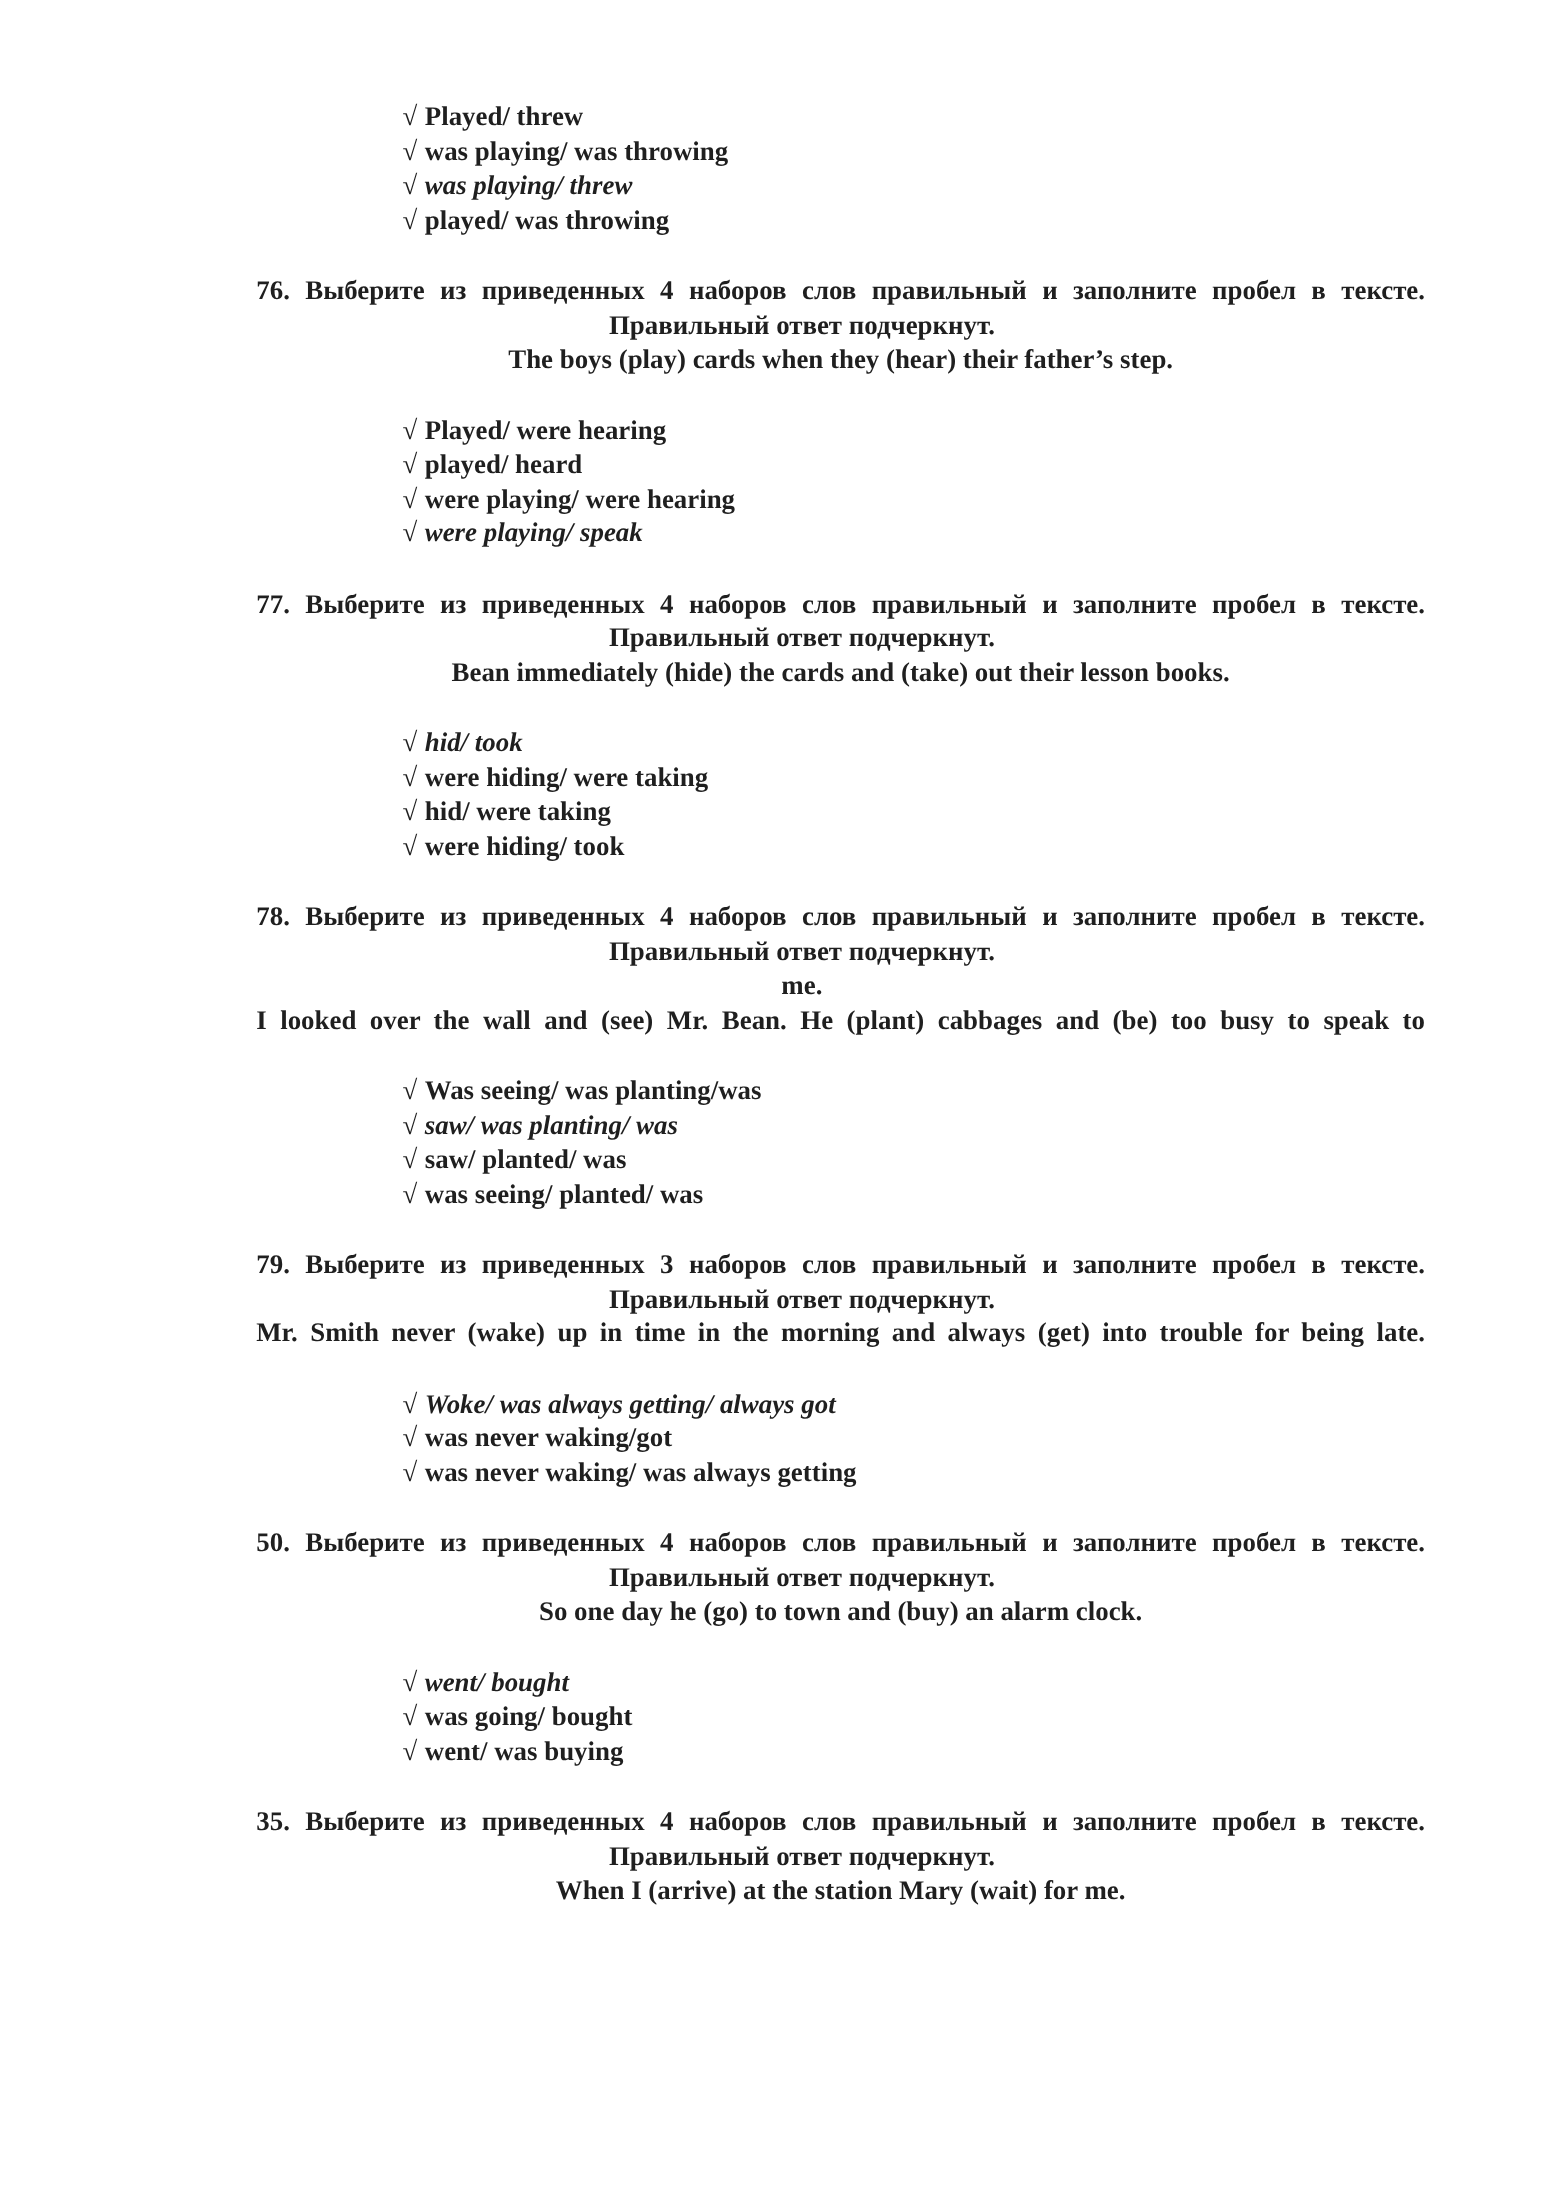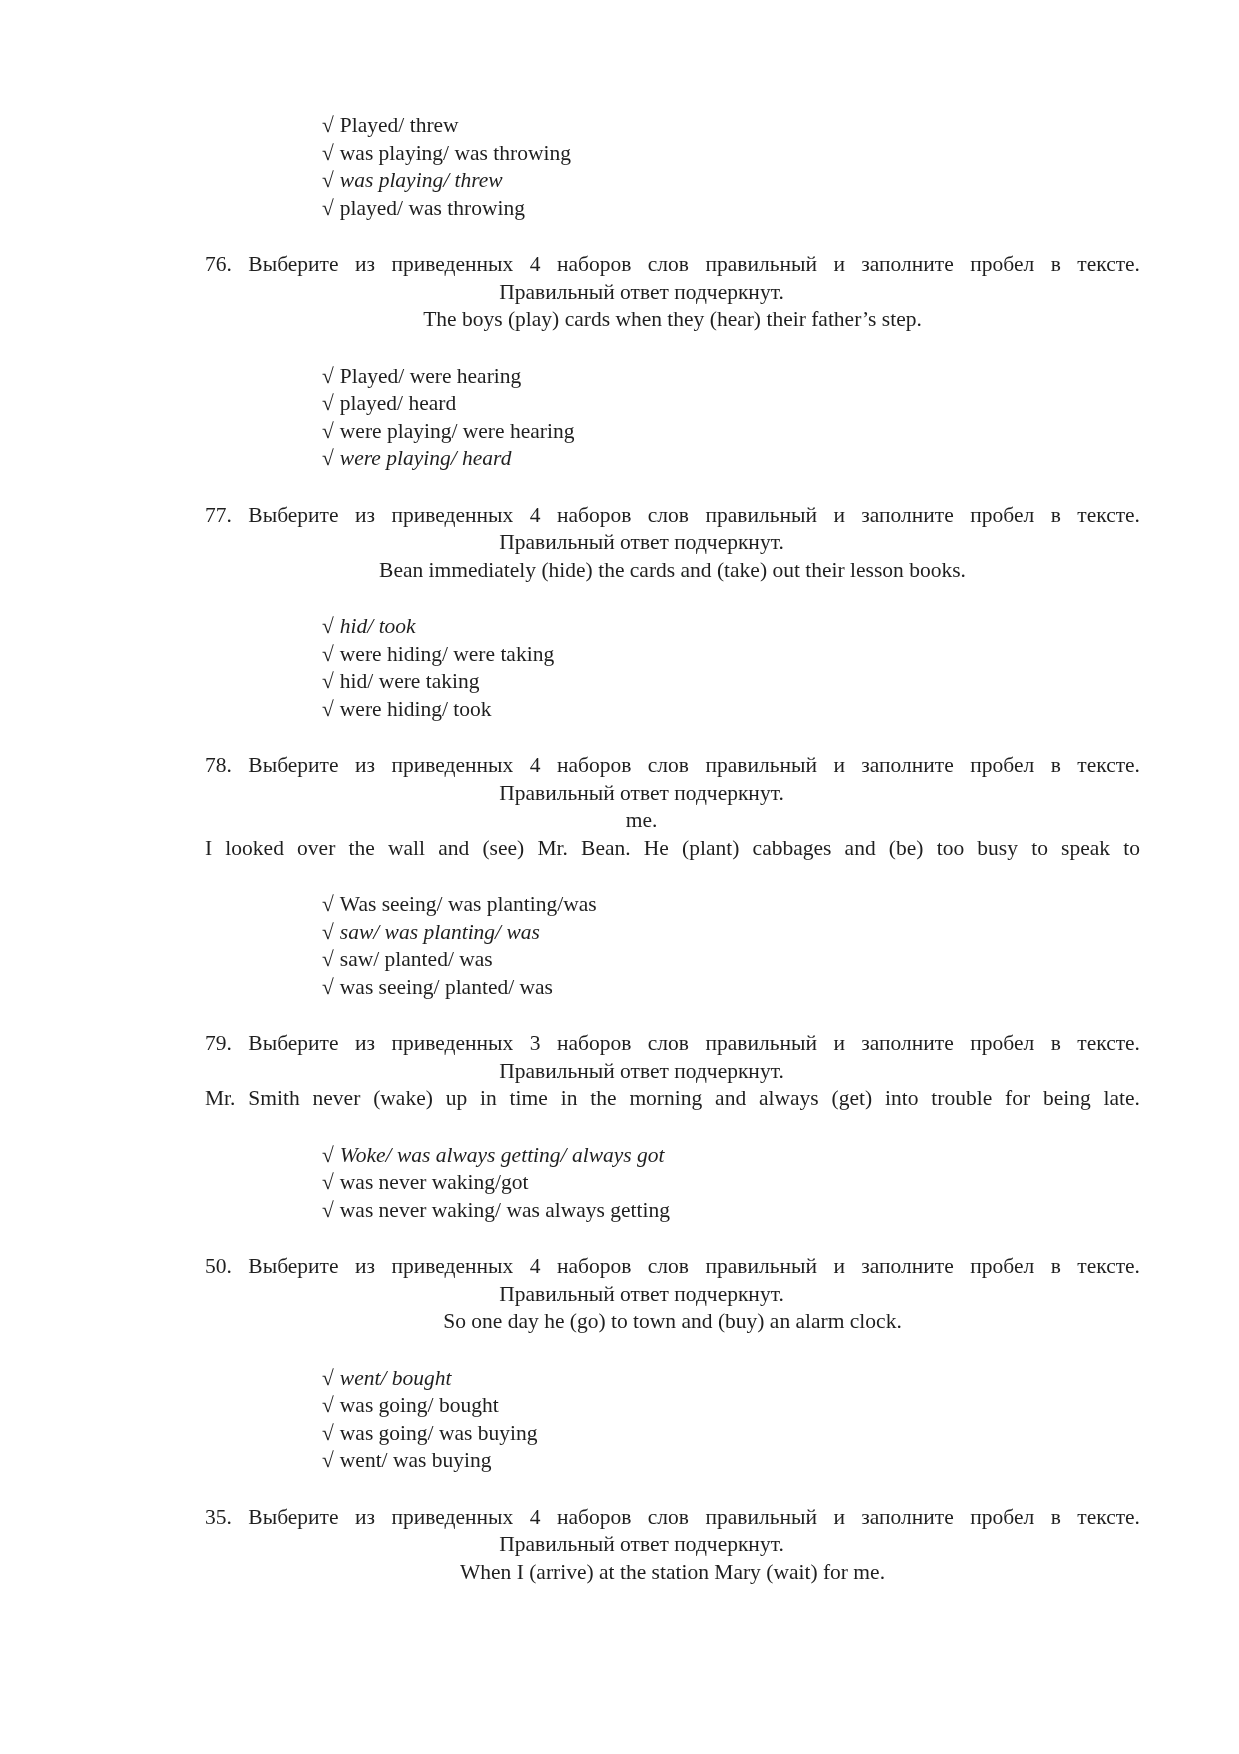--- a/index.html
+++ b/index.html
@@ -12,23 +12,24 @@
   .page {
     position: relative;
     width: 1239px; height: 1754px;
     background: #ffffff;
     overflow: hidden;
   }
   .content {
     position: absolute;
     left: 143px; top: 0;
     width: 997px;
-    padding-top: 112px;
+    padding-top: 80px;
     font-size: 21.5px;
     line-height: 27.5px;
+    font-weight: bold;
   }
   .line { text-align: center; }
   .line.indent { padding-left: 62px; }
   .line.fill { text-align: justify; text-align-last: justify; }
   .options-block { margin: 29px 0 29px 179px; }
   .options-block.first { margin-top: 0; }
   .question-block { margin: 0; }
   .opt-line { white-space: nowrap; }
   .opt-line.italic { font-style: italic; }
   .check { display: inline-block; margin-right: 6px; font-style: normal; }
@@ -64,21 +65,21 @@
       <div class="opt-line">
         <span class="check">√</span><span class="opt-text">Played/ were hearing</span>
       </div>
       <div class="opt-line">
         <span class="check">√</span><span class="opt-text">played/ heard</span>
       </div>
       <div class="opt-line">
         <span class="check">√</span><span class="opt-text">were playing/ were hearing</span>
       </div>
       <div class="opt-line italic">
-        <span class="check">√</span><span class="opt-text">were playing/ heard</span>
+        <span class="check">√</span><span class="opt-text">were playing/ speak</span>
       </div>
     </div>
 
     <div class="question-block">
       <div class="line fill indent">77. Выберите из приведенных 4 наборов слов правильный и заполните пробел в тексте.</div>
       <div class="line">Правильный ответ подчеркнут.</div>
       <div class="line indent">Bean immediately (hide) the cards and (take) out their lesson books.</div>
     </div>
     <div class="options-block">
       <div class="opt-line italic">
@@ -139,23 +140,20 @@
       <div class="line indent">So one day he (go) to town and (buy) an alarm clock.</div>
     </div>
     <div class="options-block">
       <div class="opt-line italic">
         <span class="check">√</span><span class="opt-text">went/ bought</span>
       </div>
       <div class="opt-line">
         <span class="check">√</span><span class="opt-text">was going/ bought</span>
       </div>
       <div class="opt-line">
-        <span class="check">√</span><span class="opt-text">was going/ was buying</span>
-      </div>
-      <div class="opt-line">
         <span class="check">√</span><span class="opt-text">went/ was buying</span>
       </div>
     </div>
 
     <div class="question-block">
       <div class="line fill indent">35. Выберите из приведенных 4 наборов слов правильный и заполните пробел в тексте.</div>
       <div class="line">Правильный ответ подчеркнут.</div>
       <div class="line indent">When I (arrive) at the station Mary (wait) for me.</div>
     </div>
 

